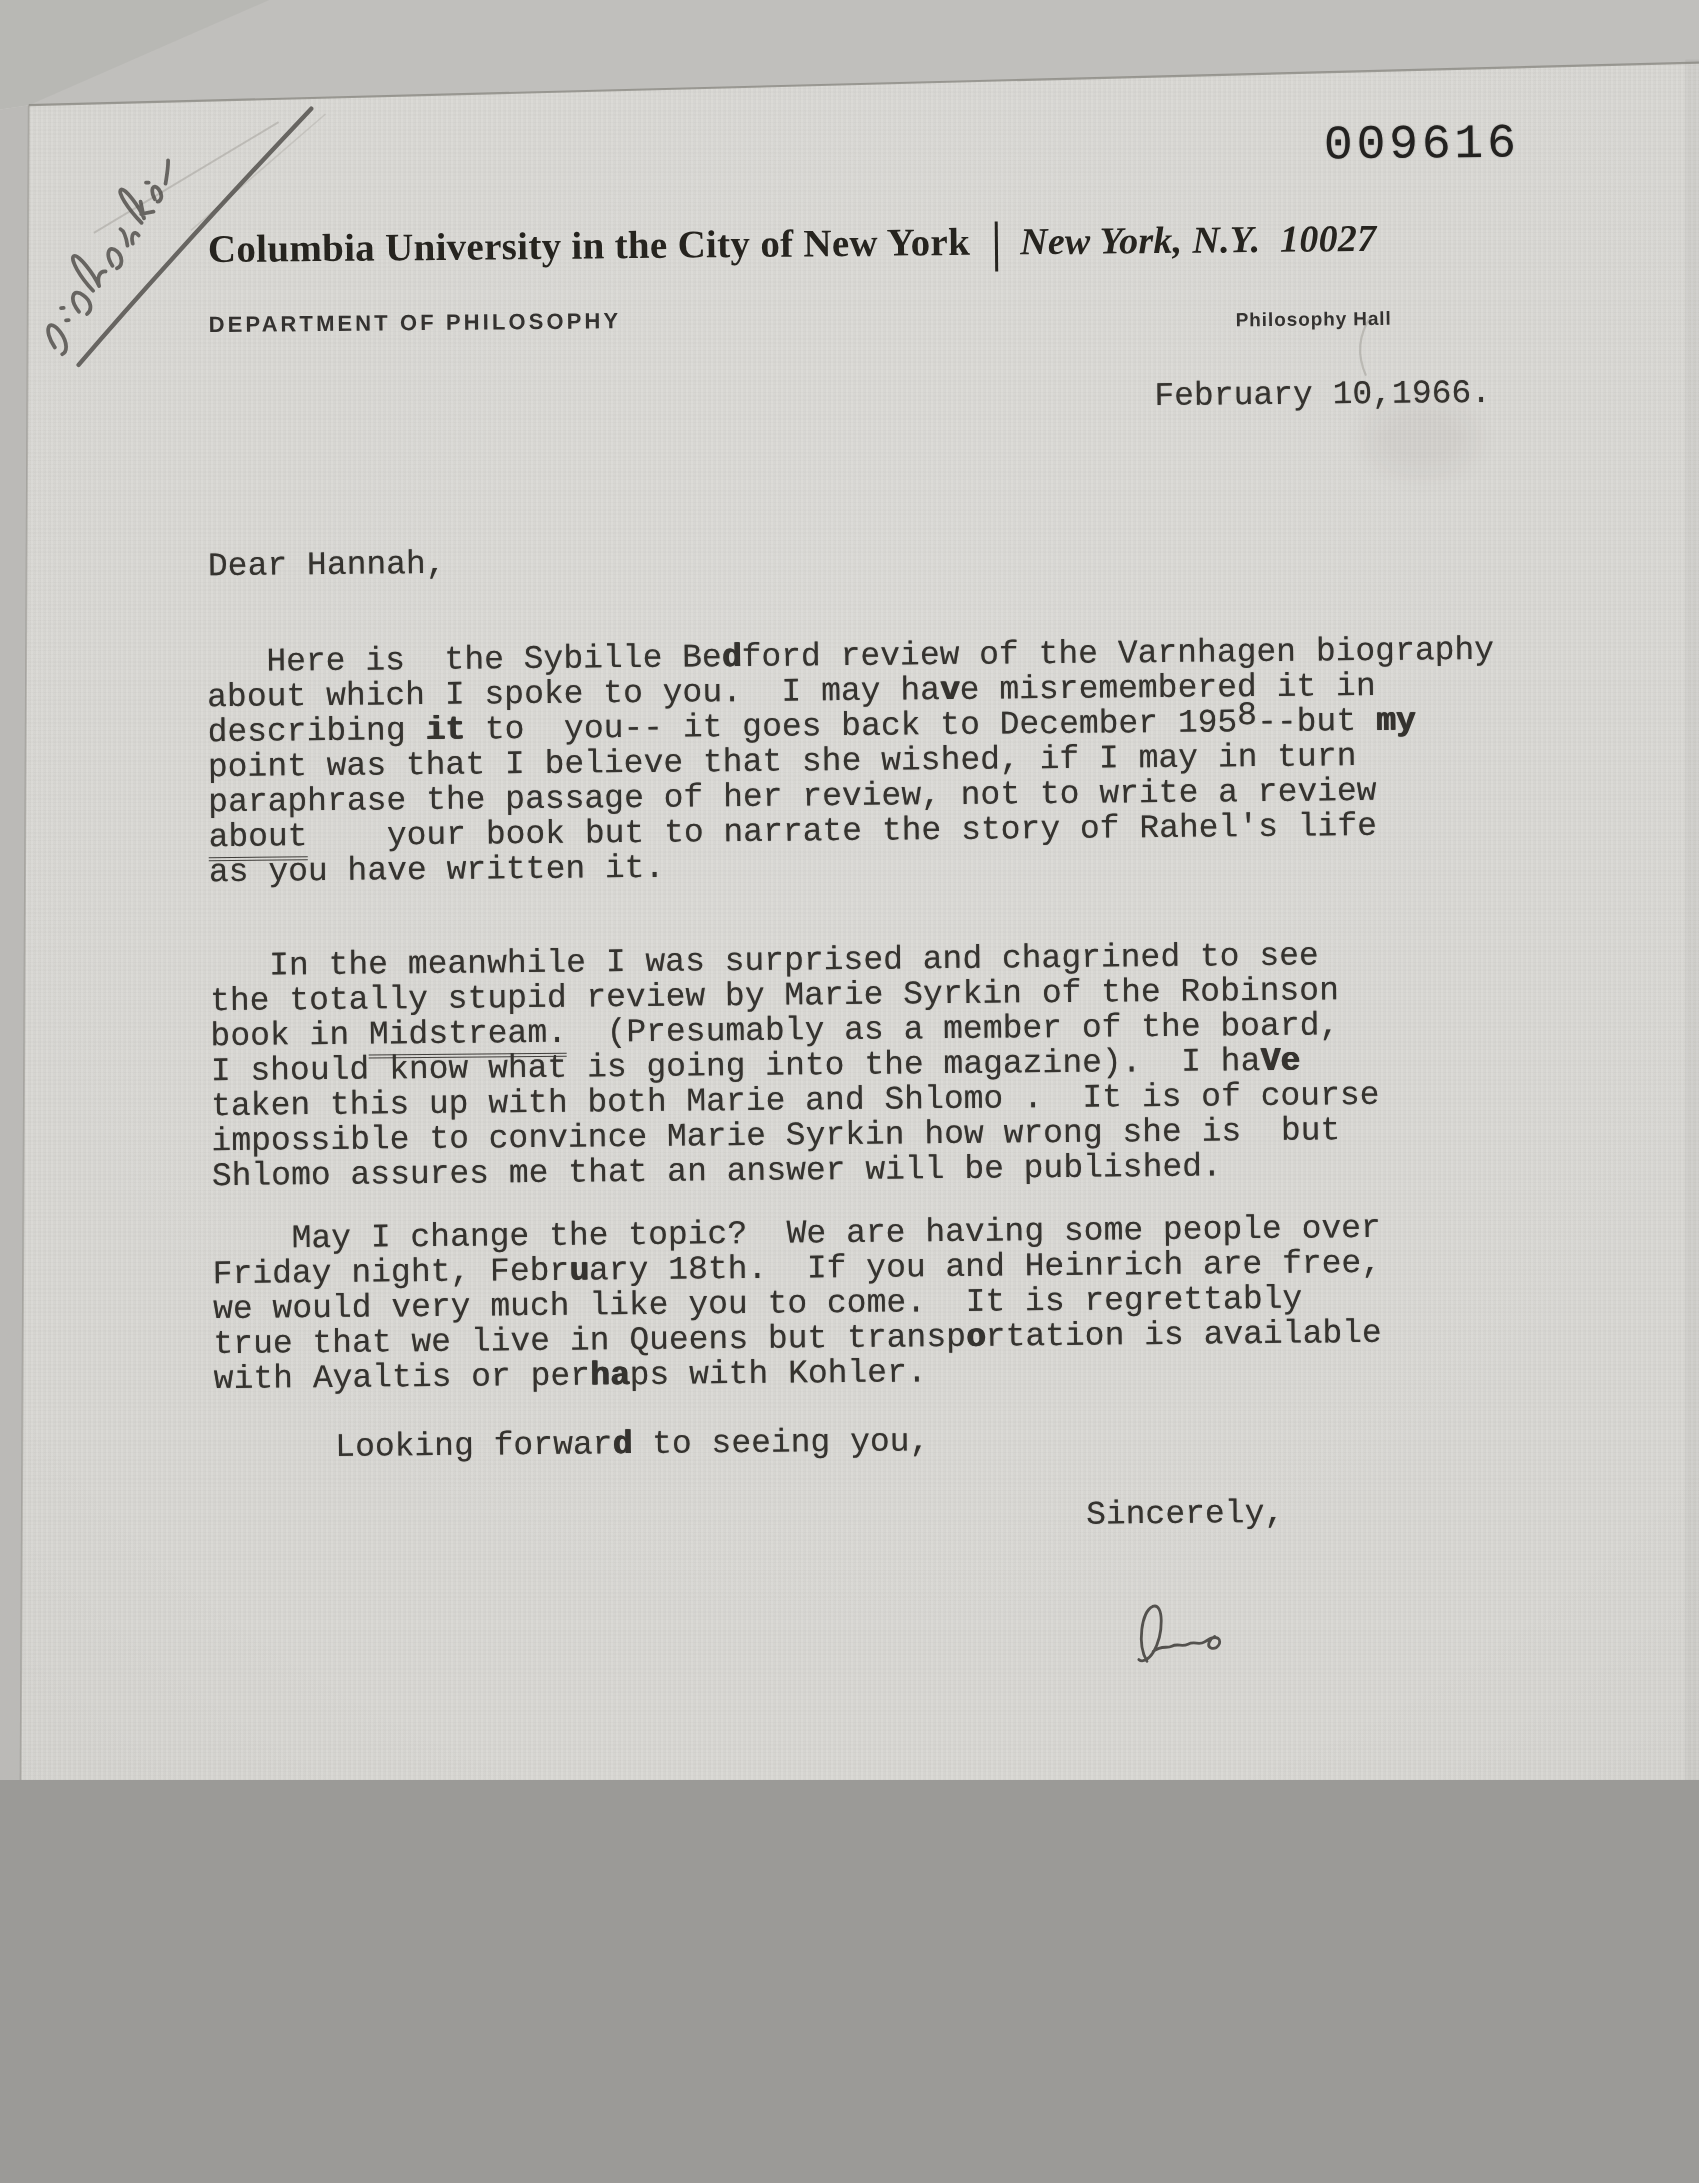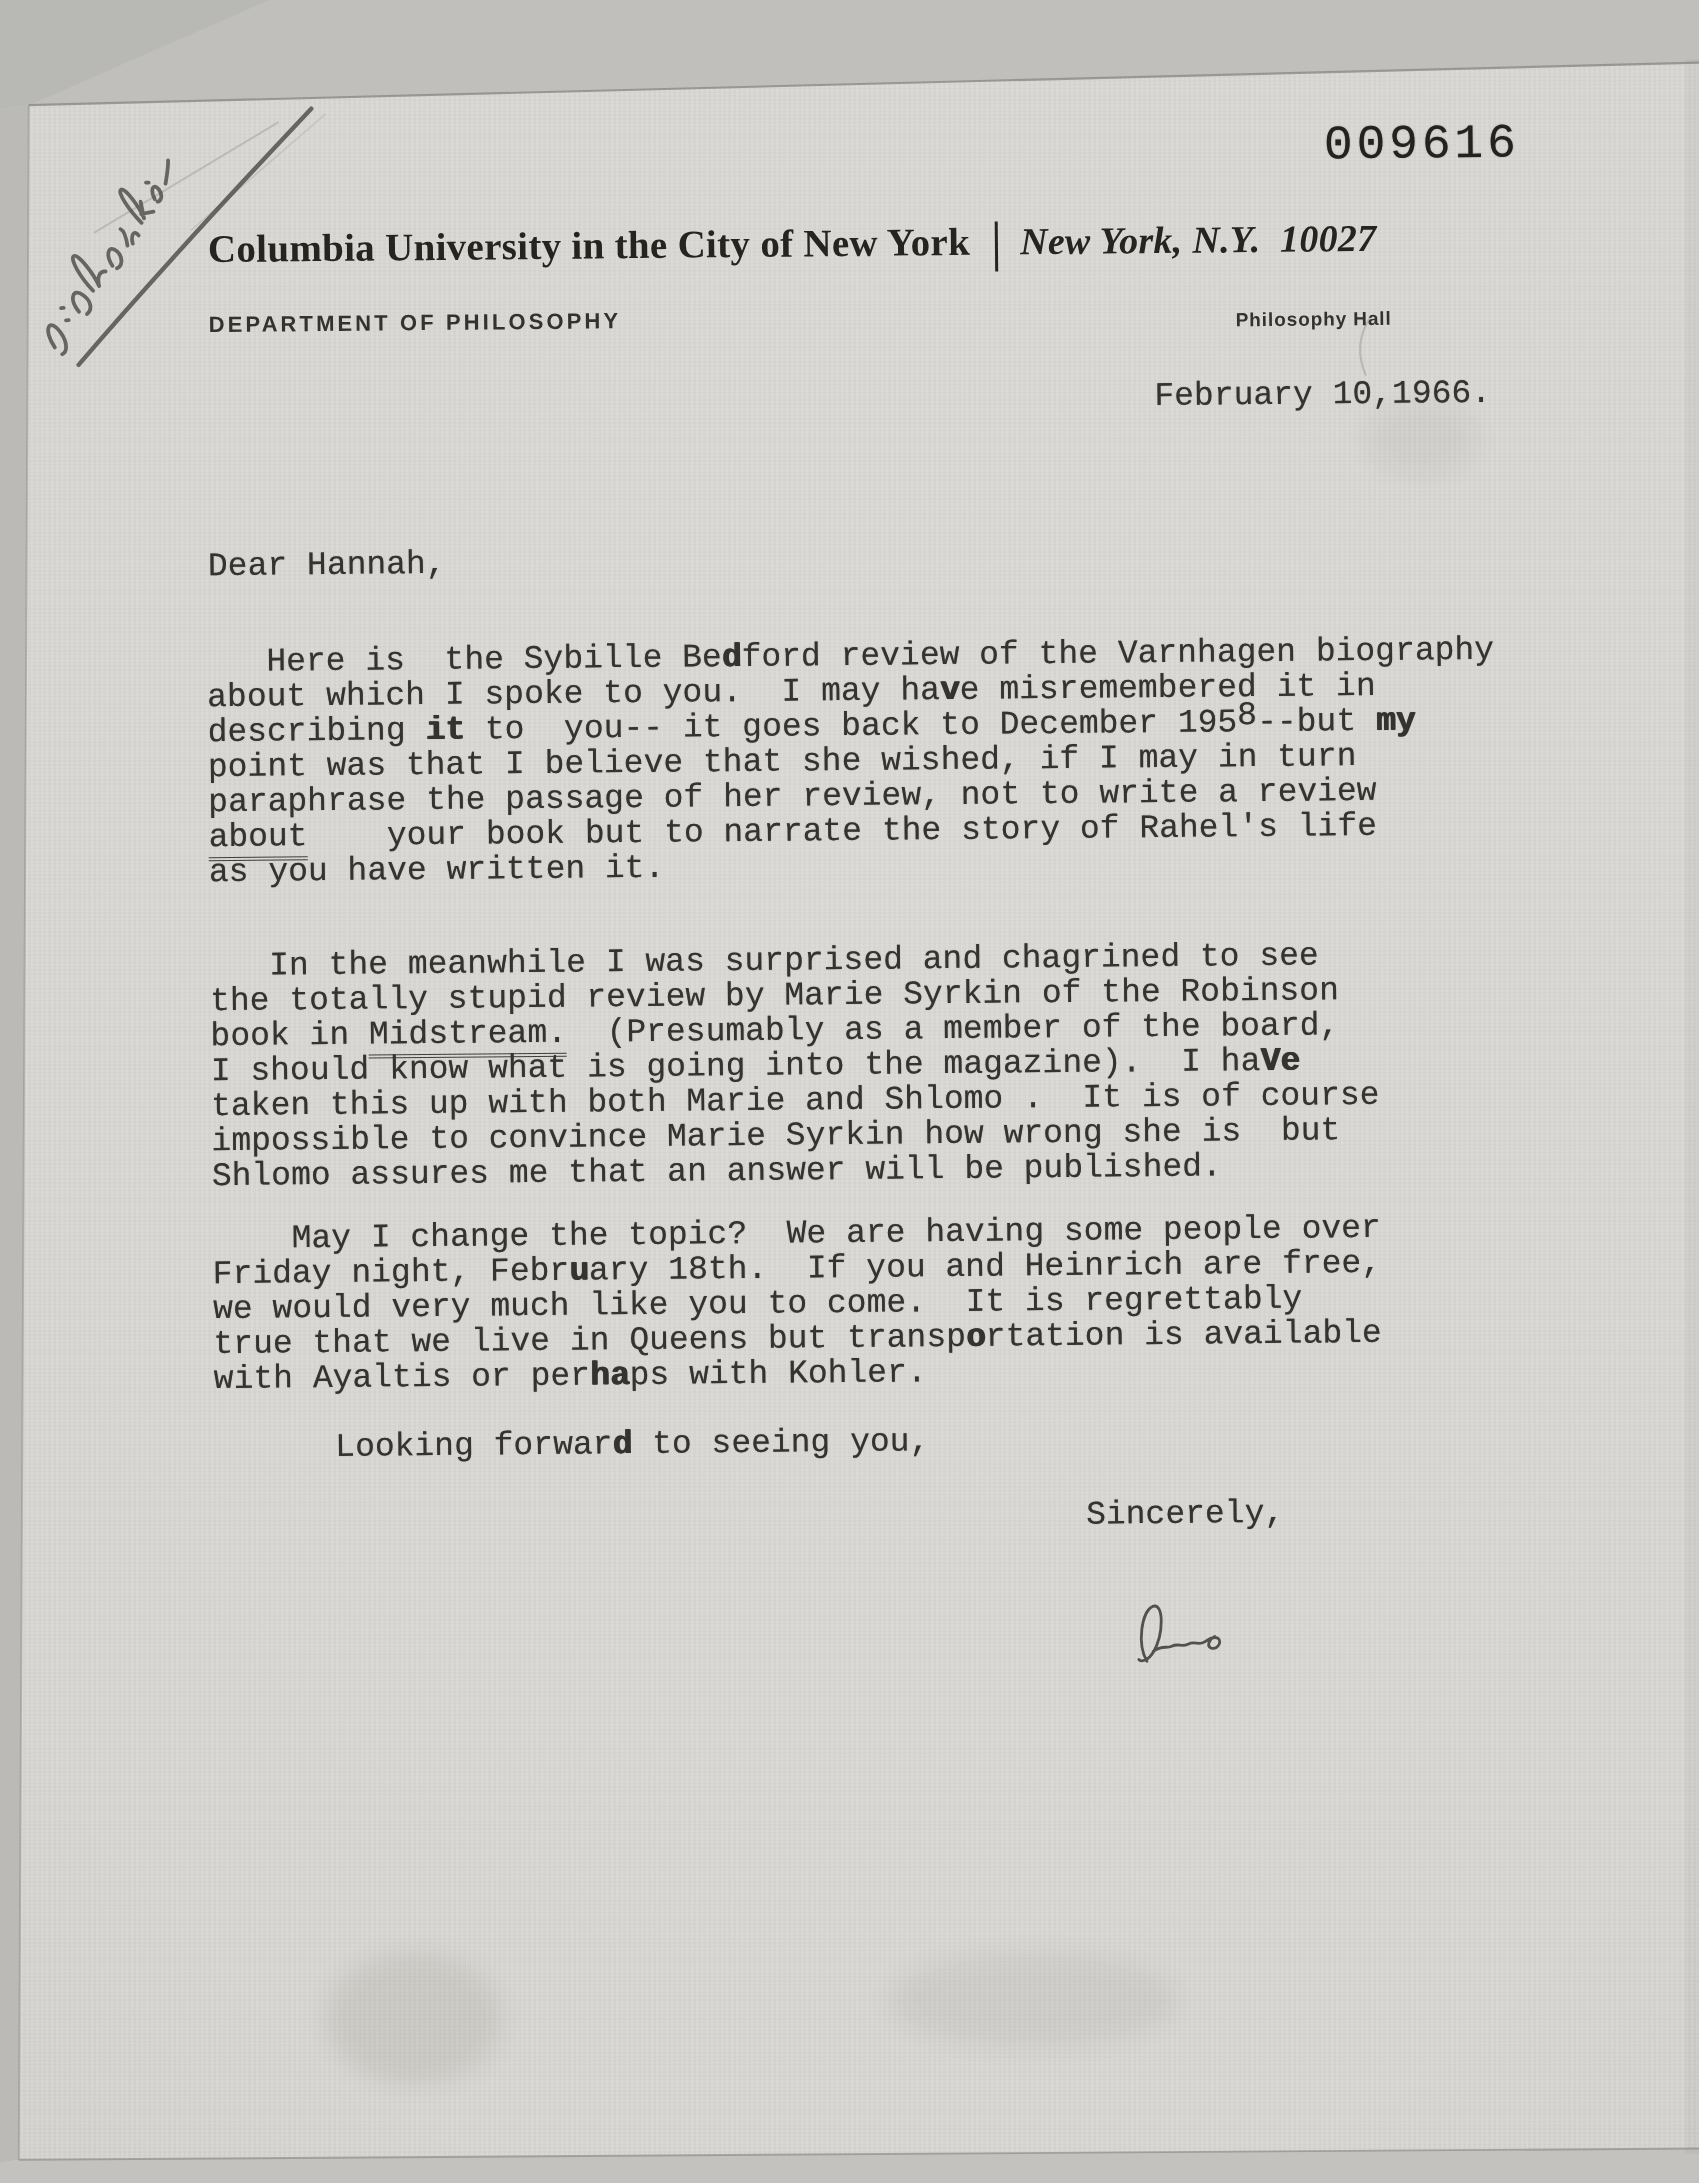--- a/index.html
+++ b/index.html
@@ -1,18 +1,18 @@
 <!DOCTYPE html>
 <html style="font-size:10px"><head>
 <meta charset="utf-8">
 <style>
   html,body{margin:0;padding:0;background:#9b9a97;}
   .page{
     position:relative;
-    width:1699px;height:2183px;
+    width:1699px;height:1780px;
     overflow:hidden;
     background-color:#d7d6d2;
     background-image:
       radial-gradient(115% 115% at 52% 38%, rgba(255,255,255,.07) 0%, rgba(0,0,0,0) 55%, rgba(0,0,0,.055) 100%),
       repeating-linear-gradient(90deg, rgba(110,108,102,.040) 0 1.3px, rgba(255,255,255,.050) 1.3px 3.1px, rgba(140,138,132,.030) 3.1px 5px),
       repeating-linear-gradient(0deg, rgba(120,118,112,.025) 0 1.3px, rgba(255,255,255,.030) 1.3px 3.8px);
     font-family:"Liberation Sans", sans-serif;
   }
   .scan-edges{position:absolute;left:0;top:0;z-index:1;}
   .smudge{position:absolute;z-index:1;border-radius:50%;filter:blur(11.3px);}

